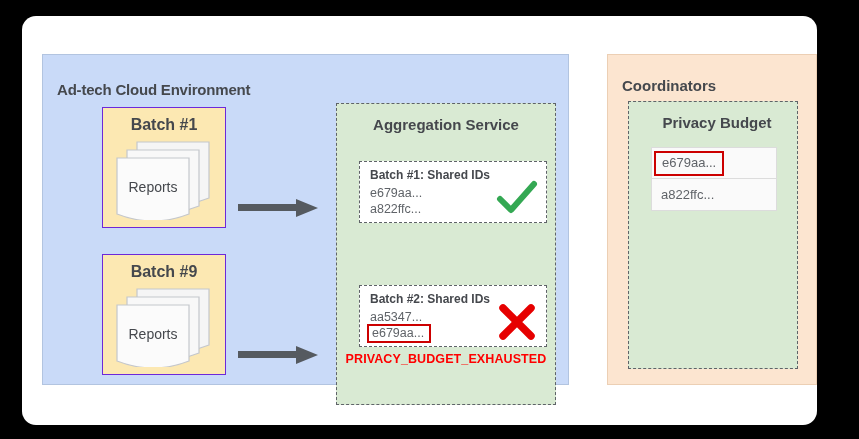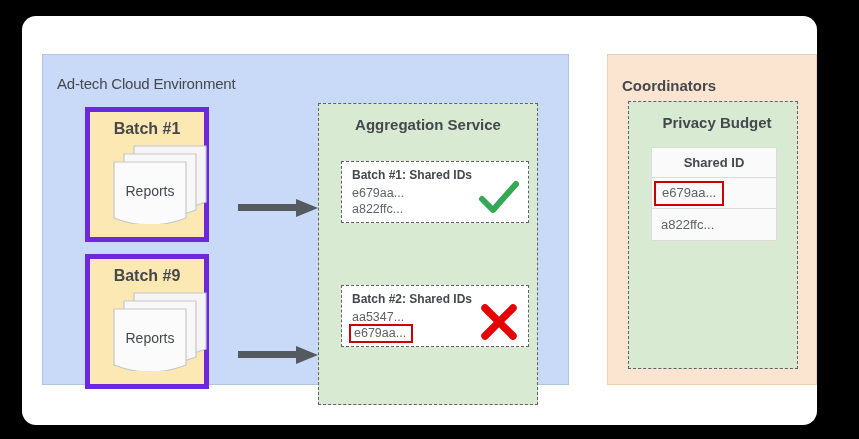--- a/index.html
+++ b/index.html
@@ -24,54 +24,55 @@
 
   
   .adtech-panel {
     position: absolute;
     left: 20px; top: 38px;
     width: 527px; height: 331px;
     background: #c9daf8;
     border: 1px solid #b2c4e0;
   }
   .adtech-title {
-    position: absolute; left: 14px; top: 20px;
-    font-size: 15px; font-weight: 400; color: #45484d;
+    position: absolute; left: 14px; top: 26px;
+    font-size: 15px; font-weight: 700; color: #45484d;
     letter-spacing: -0.2px;
   }
 
   
   .batch-box {
     position: absolute;
-    width: 124px; height: 135px;
+    width: 124px; height: 121px;
     background: #fce8b2;
-    border: 5px solid #6d28d9;
+    border: 1px solid #6d28d9;
+    margin-left: 17px;
   }
   .batch-box.b1 { left: 42px; top: 52px; }
   .batch-box.b2 { left: 42px; top: 199px; }
   .batch-label {
     position: absolute; top: 8px; left: 0; width: 100%;
     text-align: center;
     font-size: 16px; font-weight: 700; color: #45484d;
   }
   .docs-stack {
-    position: absolute; left: 20px; top: 32px;
+    position: absolute; left: 10px; top: 32px;
     width: 104px; height: 80px;
   }
   .docs-stack svg { display: block; }
 
   
   .arrow { position: absolute; }
   .arrow.a1 { left: 195px; top: 142px; }
   .arrow.a2 { left: 195px; top: 289px; }
 
   
   .agg-service {
     position: absolute;
-    left: 275px; top: 48px;
+    left: 293px; top: 48px;
     width: 220px; height: 302px;
     background: #d9ead3;
     border: 1px dashed #5f6368;
   }
   .agg-title {
     position: absolute; left: 0; top: 12px; width: 100%;
     text-align: center;
     font-size: 15px; font-weight: 700; color: #45484d;
   }
   .batch-card {
@@ -226,31 +227,31 @@
           <div class="bc-title">Batch #2: Shared IDs</div>
           <div class="bc-id r1">aa5347...</div>
           <div class="bc-id flagged">e679aa...</div>
           <div class="mark">
             <svg width="42" height="40" viewBox="0 0 42 40">
               <path d="M7 6 L35 34 M35 6 L7 34" fill="none" stroke="#e60000" stroke-width="7.5" stroke-linecap="round"></path>
             </svg>
           </div>
         </div>
 
+        <div class="err-text">PRIVACY_BUDGET_EXHAUSTED</div>
       </div>
     </div>
 
     <div class="coord-panel">
       <div class="coord-title">Coordinators</div>
 
       <div class="privacy-budget">
         <div class="pb-title">Privacy Budget</div>
 
         <div class="pb-table">
-          <div class="pb-th">Shared ID</div>
           <div class="pb-td flagged">
             <span>e679aa...</span>
           </div>
           <div class="pb-td">a822ffc...</div>
         </div>
       </div>
     </div>
 
   </div>
 </div>

